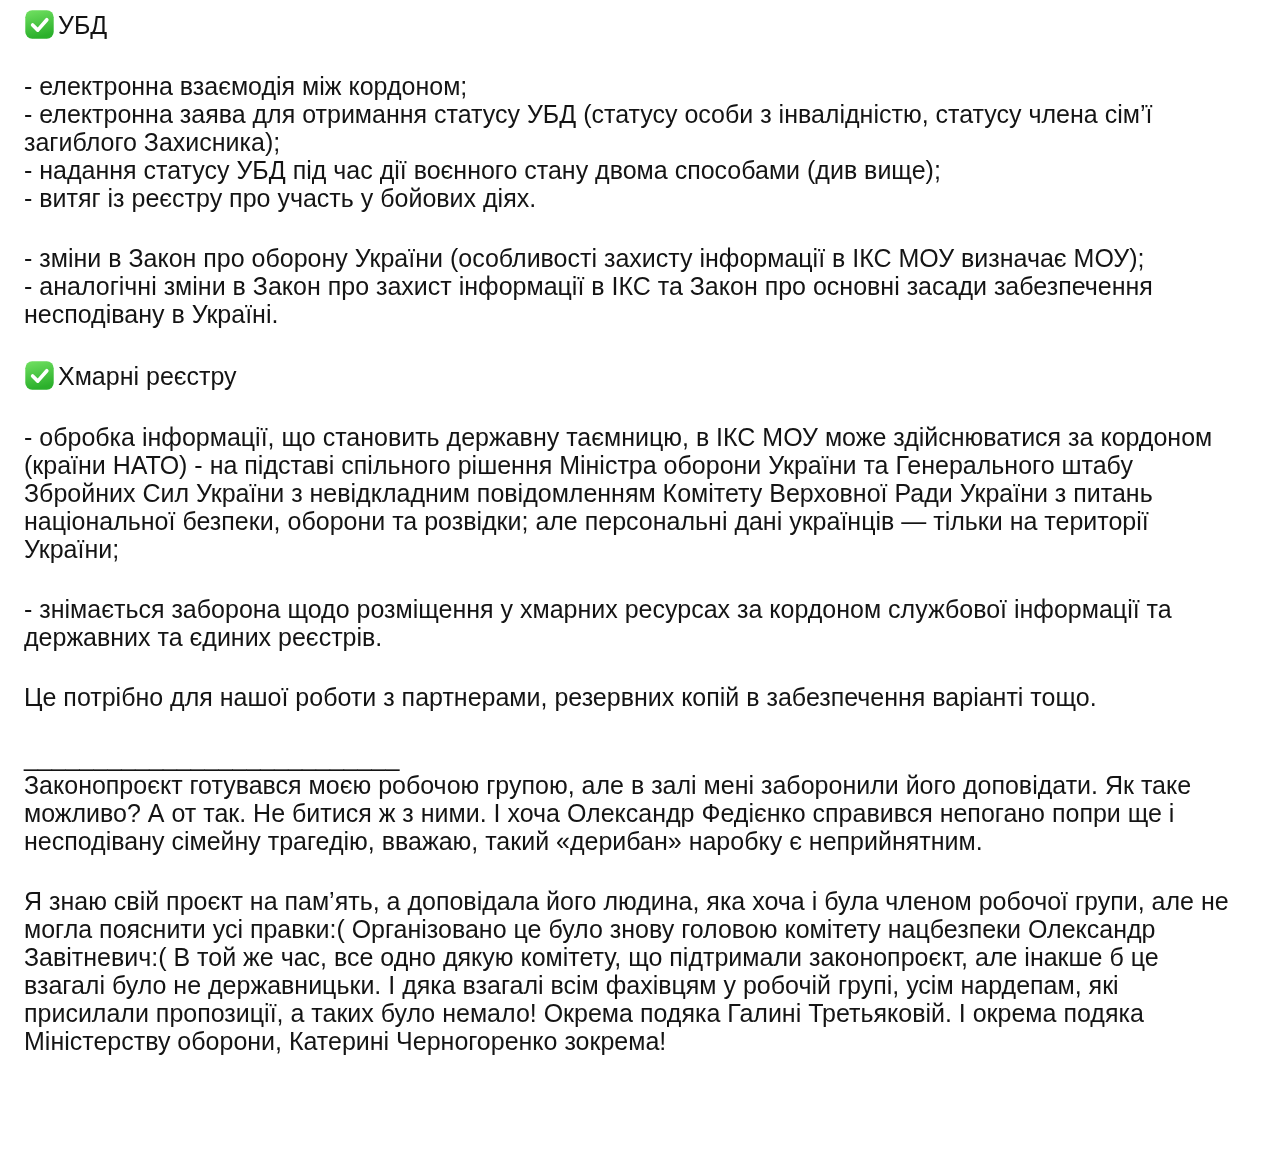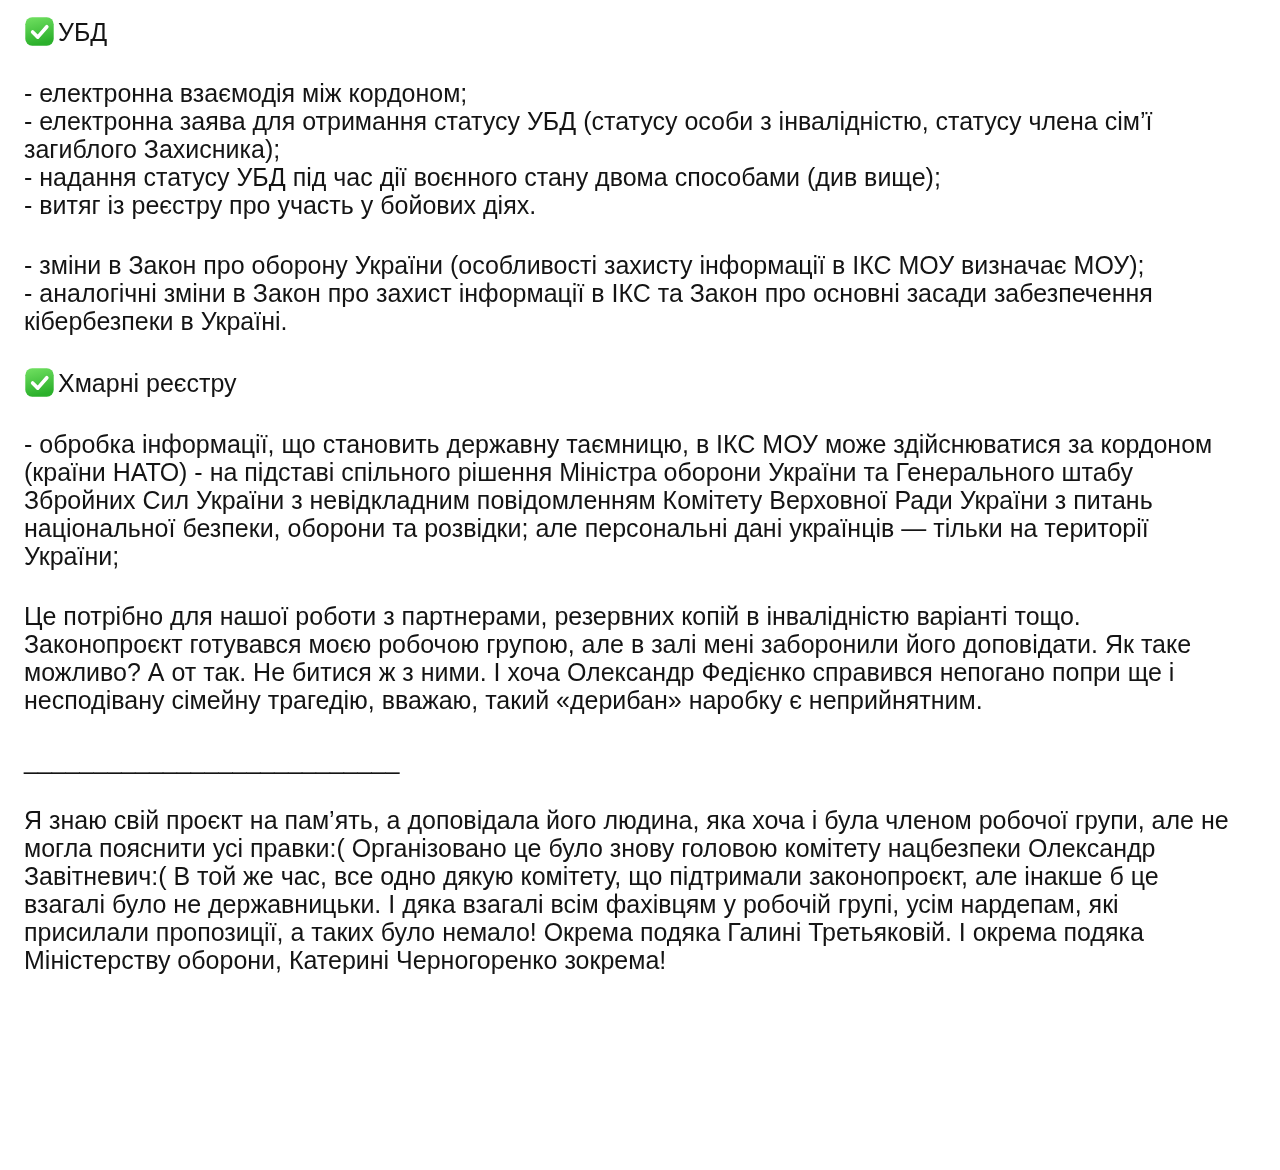--- a/index.html
+++ b/index.html
@@ -8,21 +8,21 @@
     background: #ffffff;
   }
   body {
     width: 1280px;
     height: 1170px;
     overflow: hidden;
     font-family: "Liberation Sans", sans-serif;
     color: #141414;
   }
   .post {
-    padding: 16px 24px 0 24px;
+    padding: 9px 24px 0 24px;
     font-size: 25px;
     line-height: 28px;
     letter-spacing: 0;
   }
   .para {
     margin: 32px 0 0 0;
     white-space: pre-line;
   }
   .heading {
     white-space: normal;
@@ -74,45 +74,47 @@
 
   <p class="para">- електронна взаємодія між кордоном;
 - електронна заява для отримання статусу УБД (статусу особи з інвалідністю, статусу члена сім’ї
 загиблого Захисника);
 - надання статусу УБД під час дії воєнного стану двома способами (див вище);
 - витяг із реєстру про участь у бойових діях.</p>
 
 
   <p class="para">- зміни в Закон про оборону України (особливості захисту інформації в ІКС МОУ визначає МОУ);
 - аналогічні зміни в Закон про захист інформації в ІКС та Закон про основні засади забезпечення
-кібербезпеки в Україні.</p>
+несподівану в Україні.</p>
 
   <p class="para heading">
     <span class="emoji">
       <svg viewBox="0 0 36 36" aria-hidden="true">
         <rect x="1.5" y="1.5" width="33" height="33" rx="8" fill="url(#g1)"></rect>
         <path d="M10 18.5 L16 24.5 L26.5 12.5" fill="none" stroke="#ffffff" stroke-width="4.2" stroke-linecap="round" stroke-linejoin="round"></path>
       </svg>
     </span><span class="heading-text">Хмарні реєстру</span>
   </p>
 
   <p class="para">- обробка інформації, що становить державну таємницю, в ІКС МОУ може здійснюватися за кордоном
 (країни НАТО) - на підставі спільного рішення Міністра оборони України та Генерального штабу
 Збройних Сил України з невідкладним повідомленням Комітету Верховної Ради України з питань
 національної безпеки, оборони та розвідки; але персональні дані українців — тільки на території
 України;</p>
 
+  <p class="para">- знімається заборона щодо розміщення у хмарних ресурсах за кордоном службової інформації та
+державних та єдиних реєстрів.</p>
 
-  <p class="para">Це потрібно для нашої роботи з партнерами, резервних копій в інвалідністю варіанті тощо.</p>
+  <p class="para">Це потрібно для нашої роботи з партнерами, резервних копій в забезпечення варіанті тощо.</p>
+
+  <p class="para sep">___________________________</p>
 
   <p class="para tight">Законопроєкт готувався моєю робочою групою, але в залі мені заборонили його доповідати. Як таке
 можливо? А от так. Не битися ж з ними. І хоча Олександр Федієнко справився непогано попри ще і
 несподівану сімейну трагедію, вважаю, такий «дерибан» наробку є неприйнятним.</p>
-
-  <p class="para sep">___________________________</p>
 
   <p class="para">Я знаю свій проєкт на пам’ять, а доповідала його людина, яка хоча і була членом робочої групи, але не
 могла пояснити усі правки:( Організовано це було знову головою комітету нацбезпеки Олександр
 Завітневич:( В той же час, все одно дякую комітету, що підтримали законопроєкт, але інакше б це
 взагалі було не державницьки. І дяка взагалі всім фахівцям у робочій групі, усім нардепам, які
 присилали пропозиції, а таких було немало! Окрема подяка Галині Третьяковій. І окрема подяка
 Міністерству оборони, Катерині Черногоренко зокрема!</p>
 
 </main>
 

